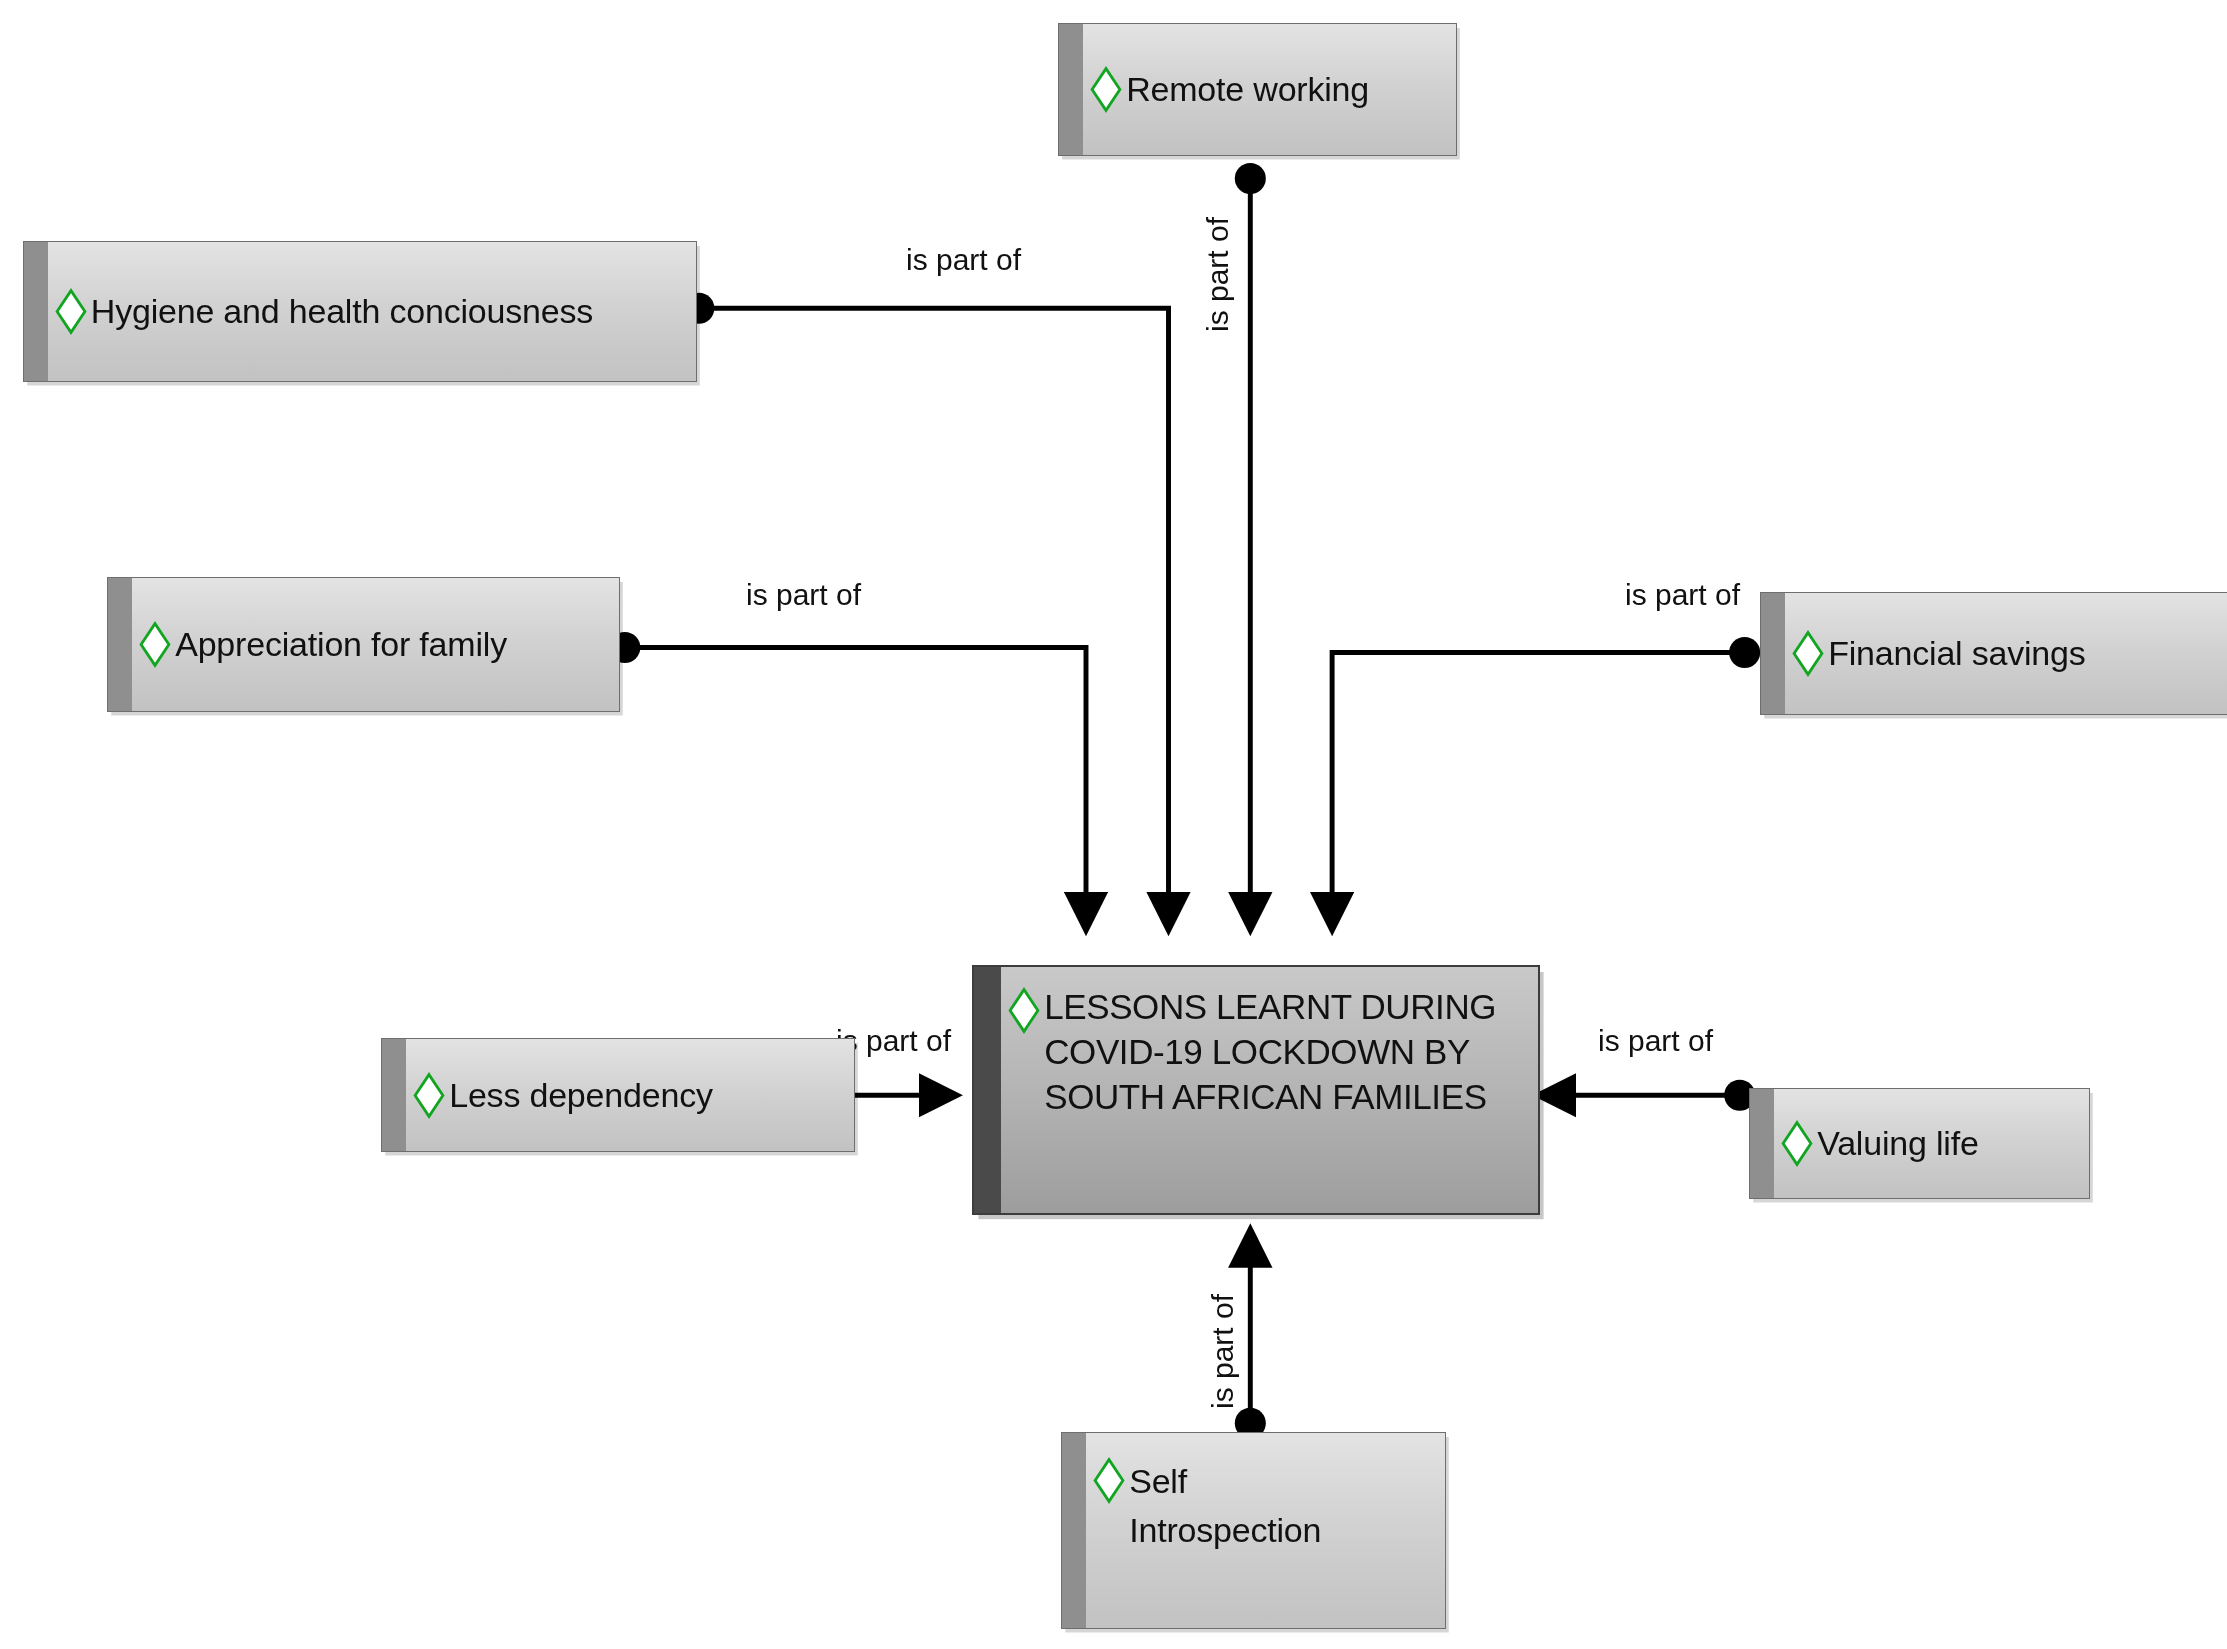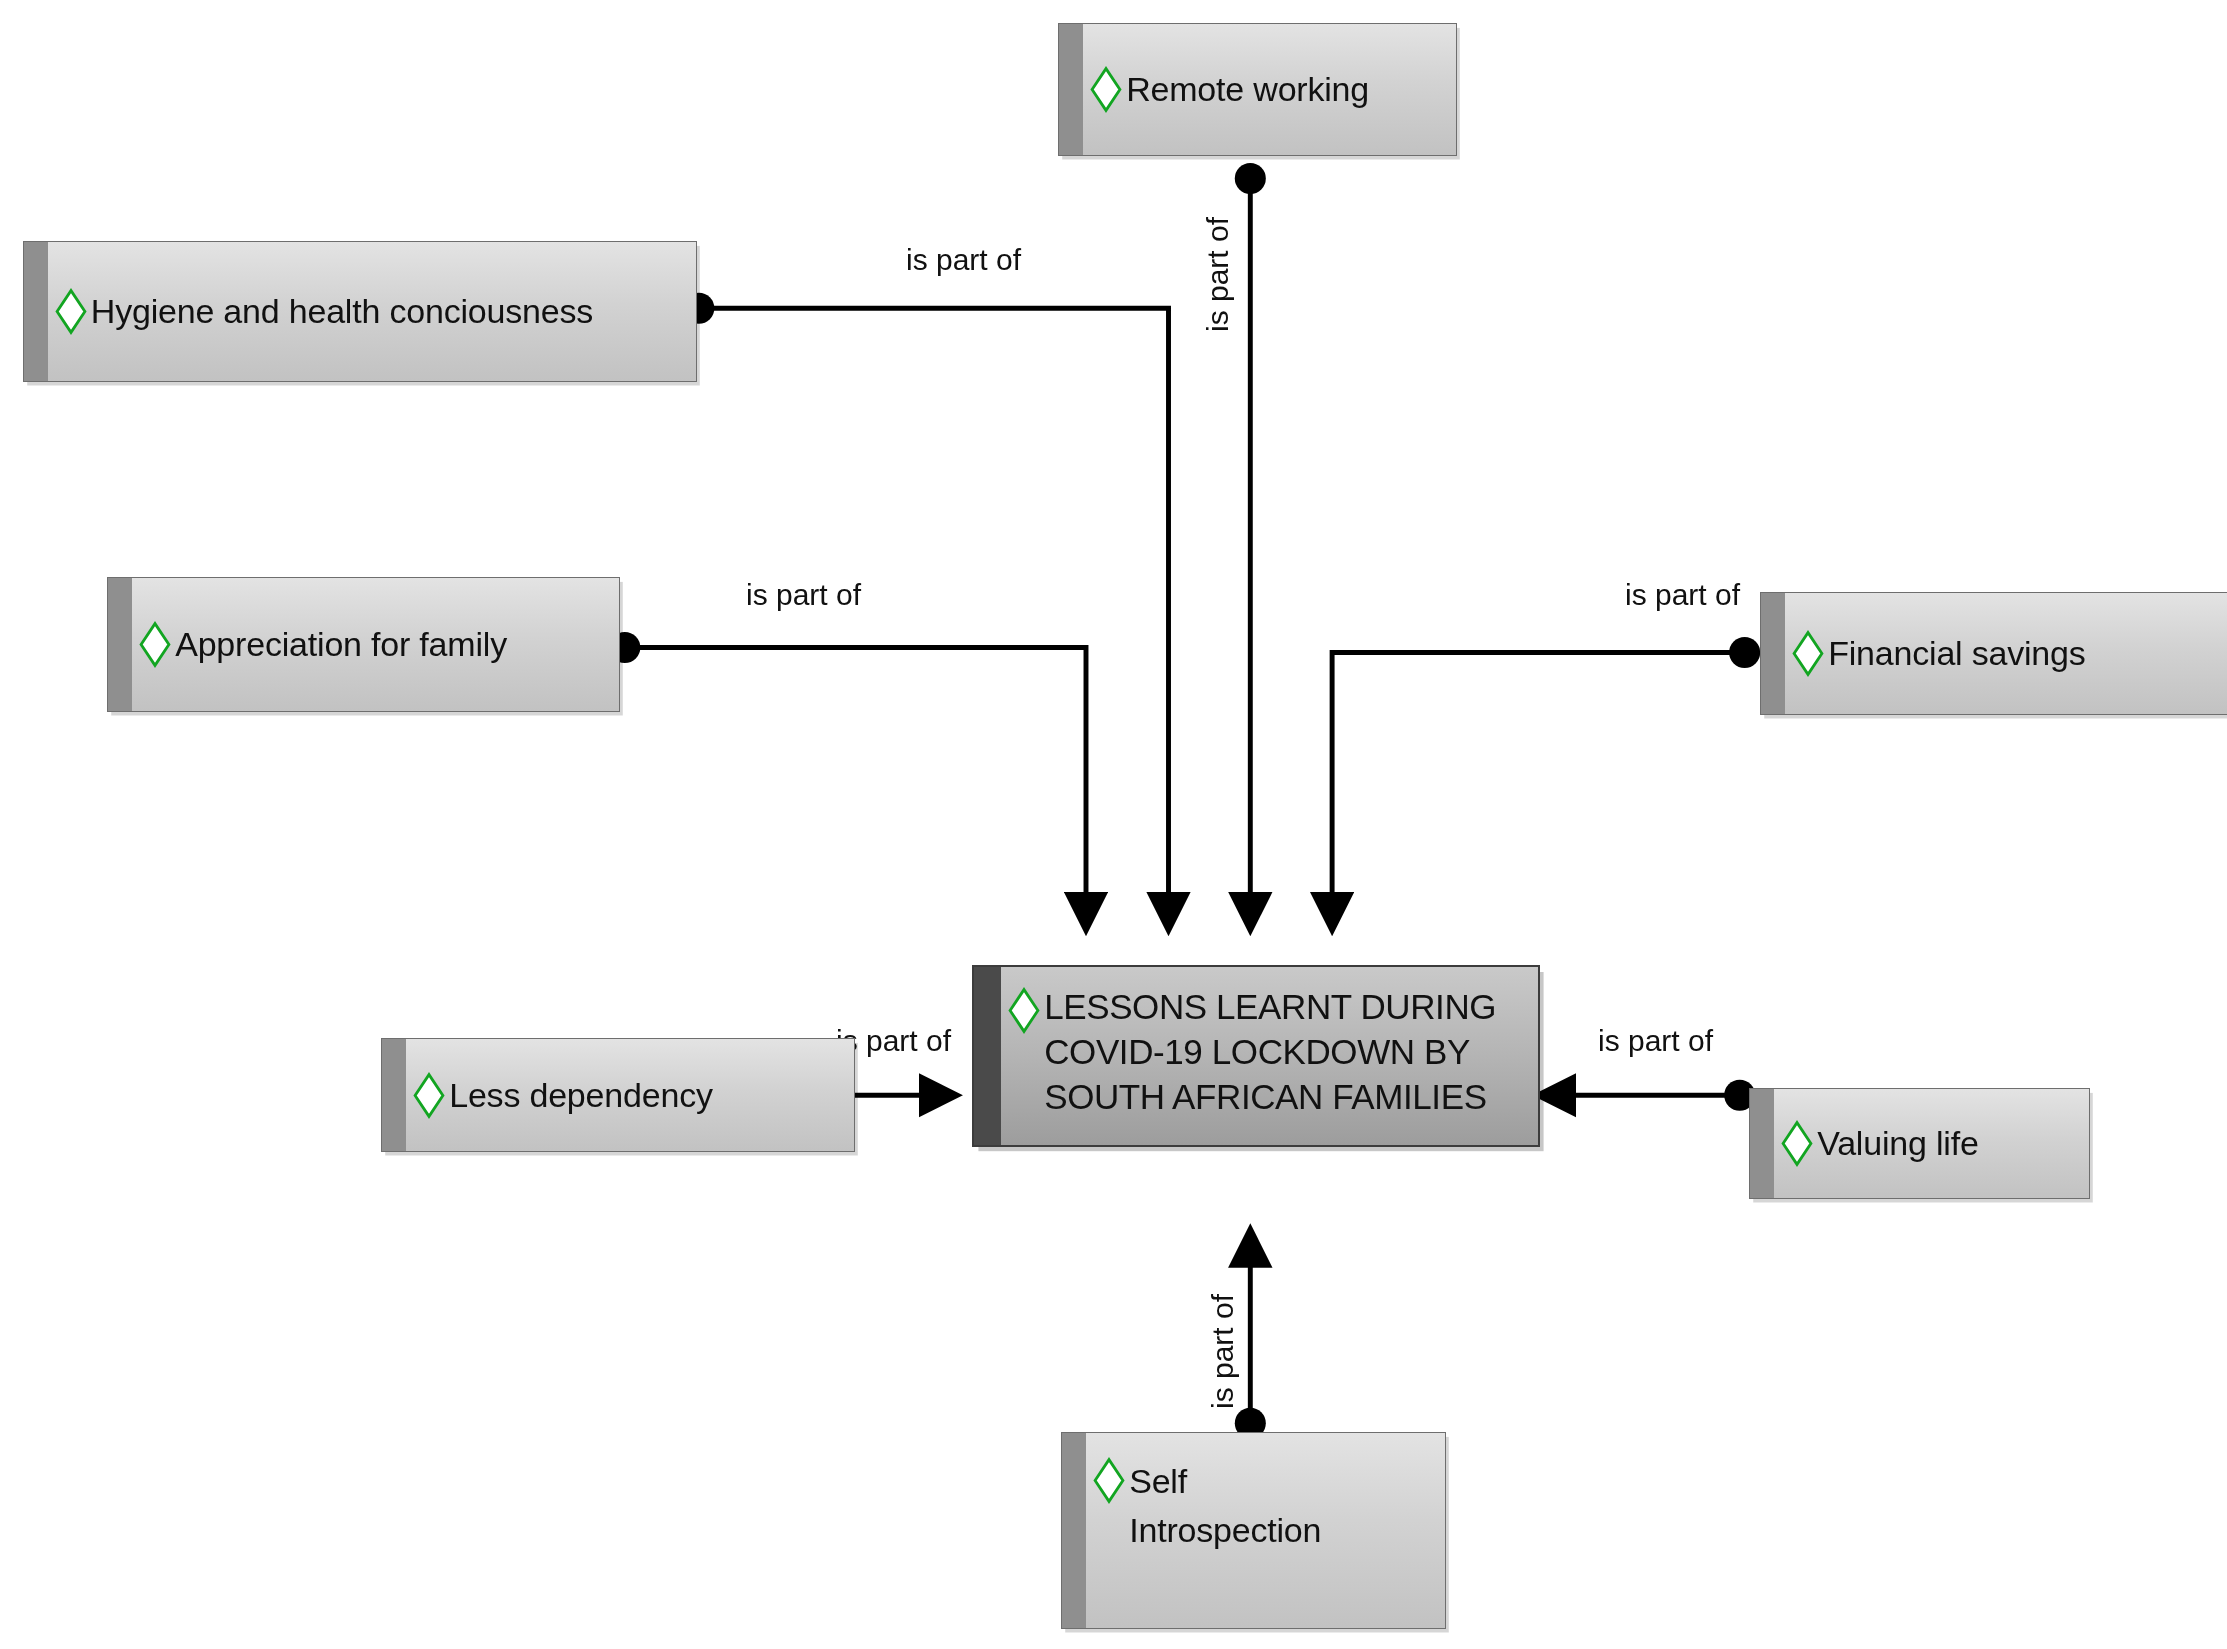--- a/index.html
+++ b/index.html
@@ -217,21 +217,21 @@
   <div class="node" style="left:1061px; top:1432px; width:385px; height:197px;">
     <div class="node-inner" style="align-items:flex-start; padding-top:24px;">
       <svg class="gem" viewBox="0 0 46 66">
         <polygon points="23,3 43,33 23,63 3,33" fill="#ffffff" stroke="#12a521" stroke-width="4"></polygon>
       </svg>
       <span class="node-label" style="line-height:1.45;">Self
 Introspection</span>
     </div>
   </div>
 
-  <div class="node central" style="left:972px; top:965px; width:568px; height:182px;">
+  <div class="node central" style="left:972px; top:965px; width:568px; height:250px;">
     <div class="node-inner">
       <svg class="gem" viewBox="0 0 46 66">
         <polygon points="23,3 43,33 23,63 3,33" fill="#ffffff" stroke="#12a521" stroke-width="4"></polygon>
       </svg>
       <span class="node-label">LESSONS LEARNT DURING
 COVID-19 LOCKDOWN BY
 SOUTH AFRICAN FAMILIES</span>
     </div>
   </div>
 

